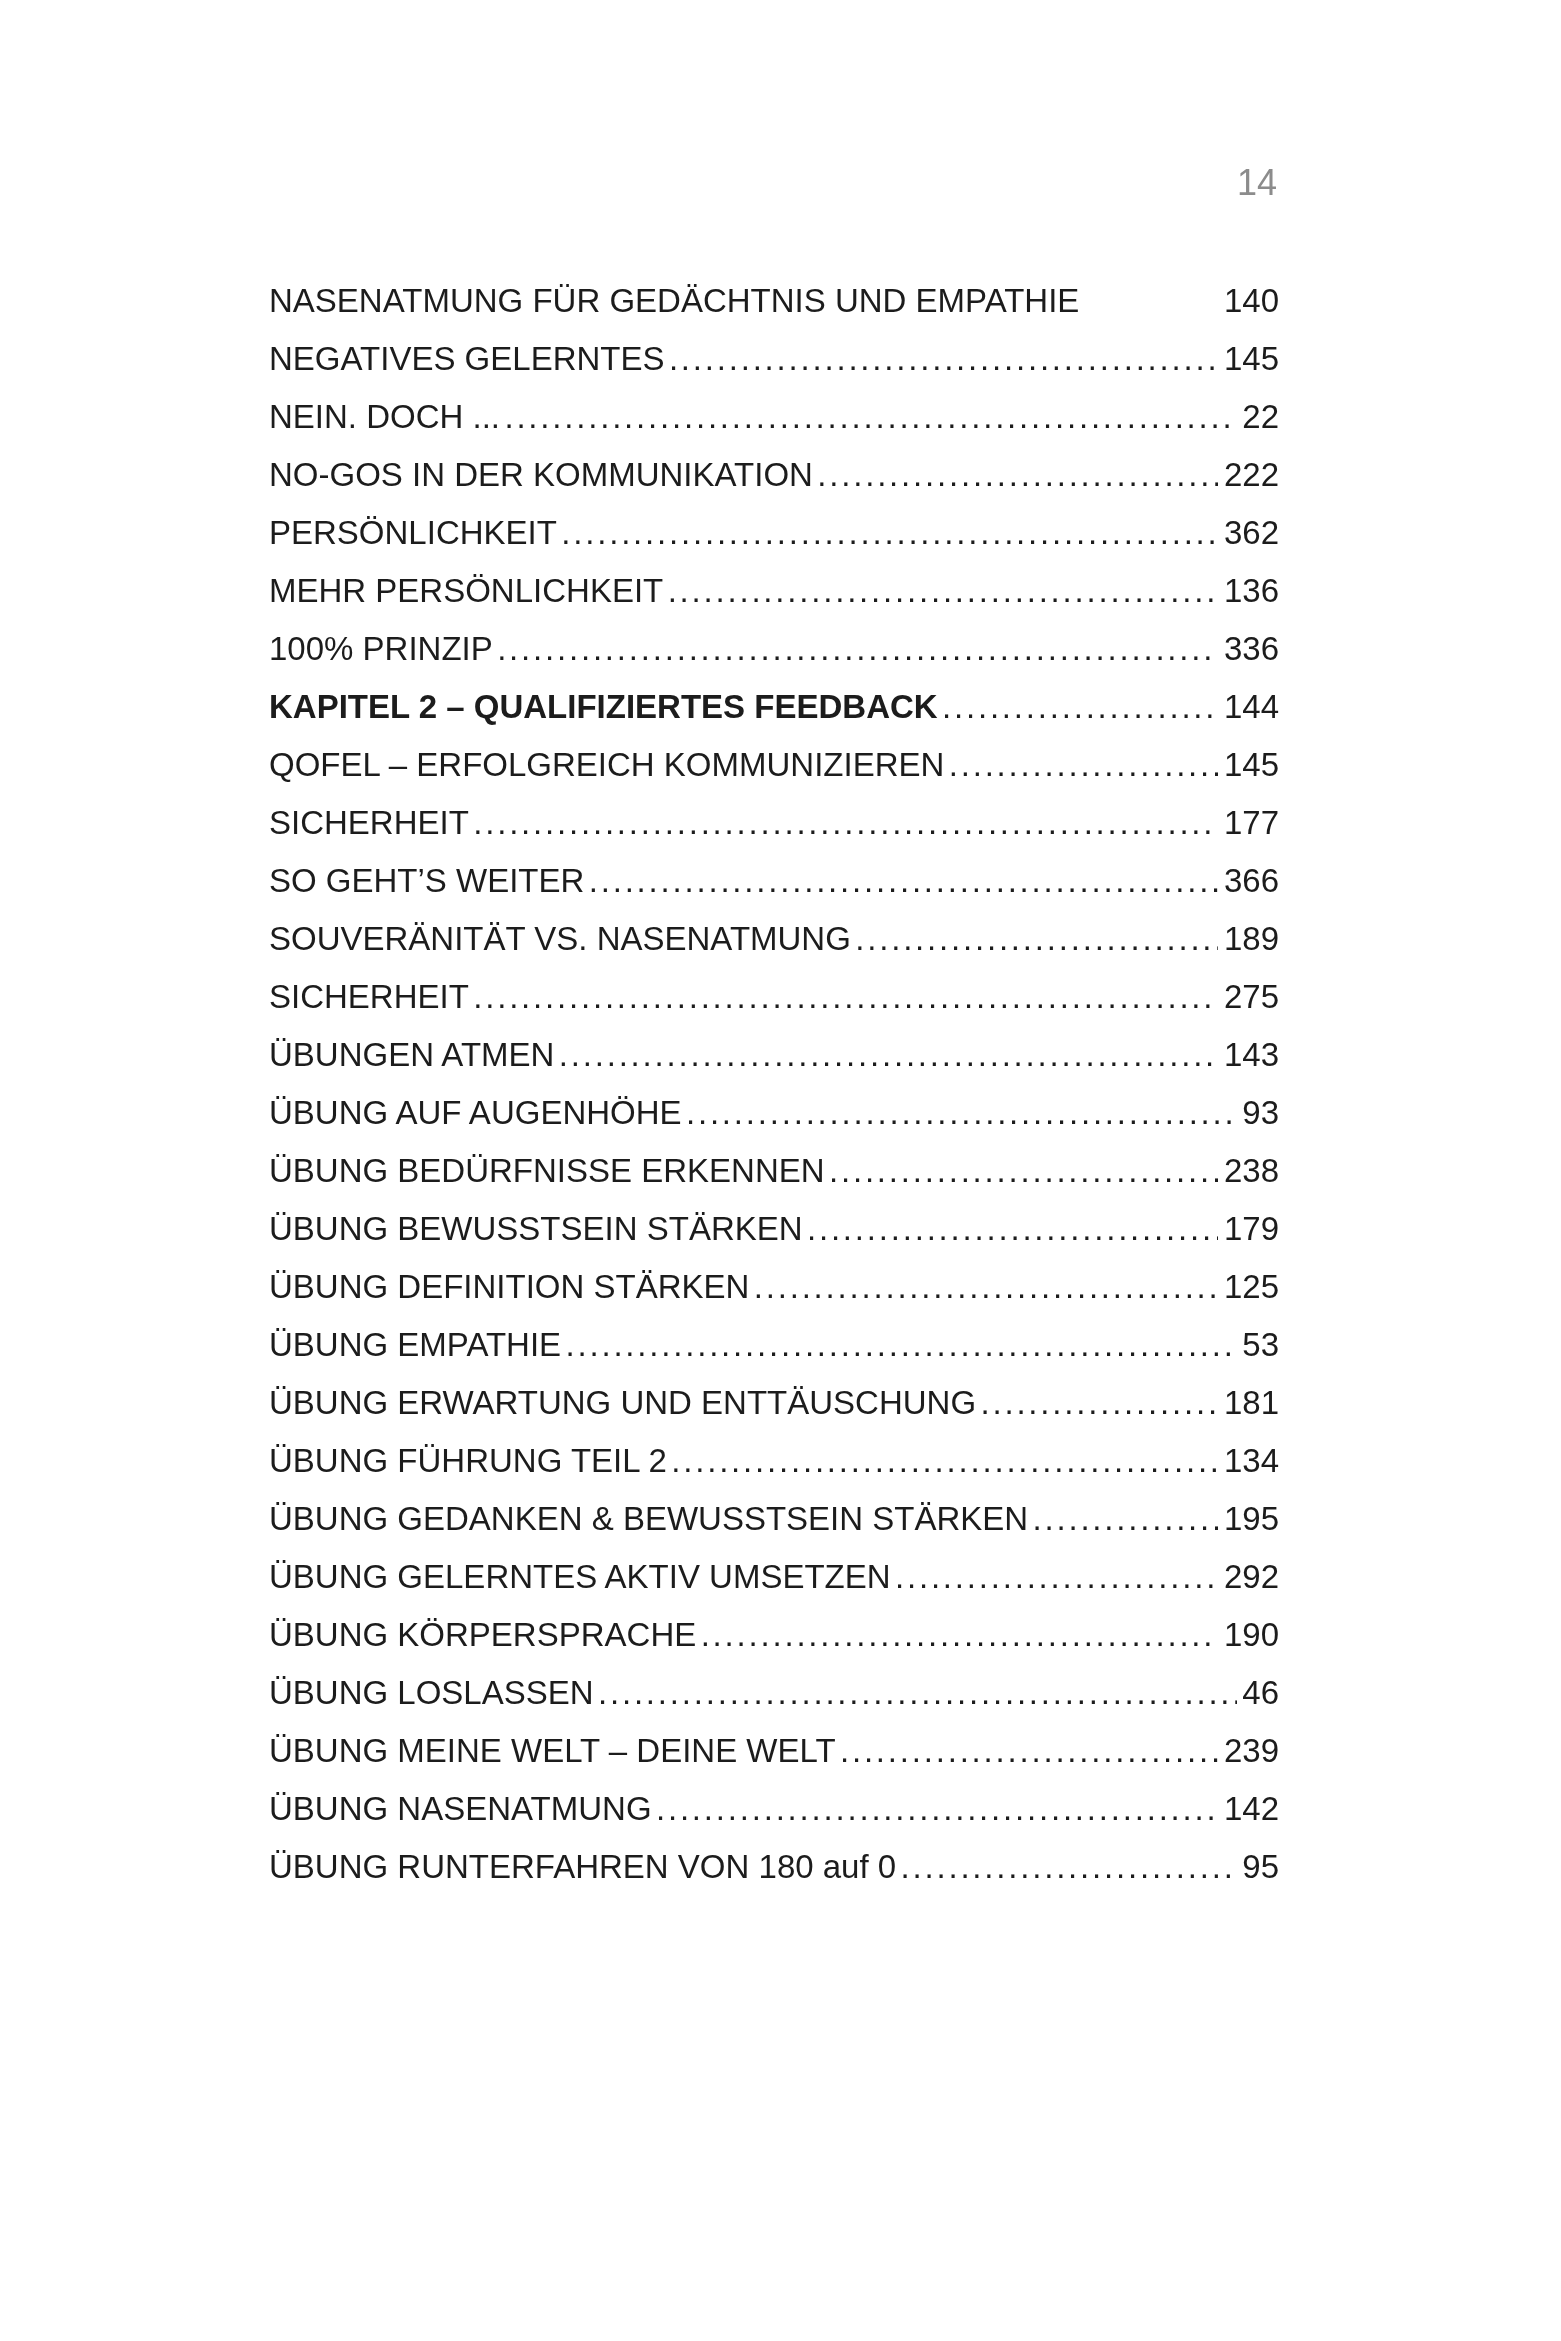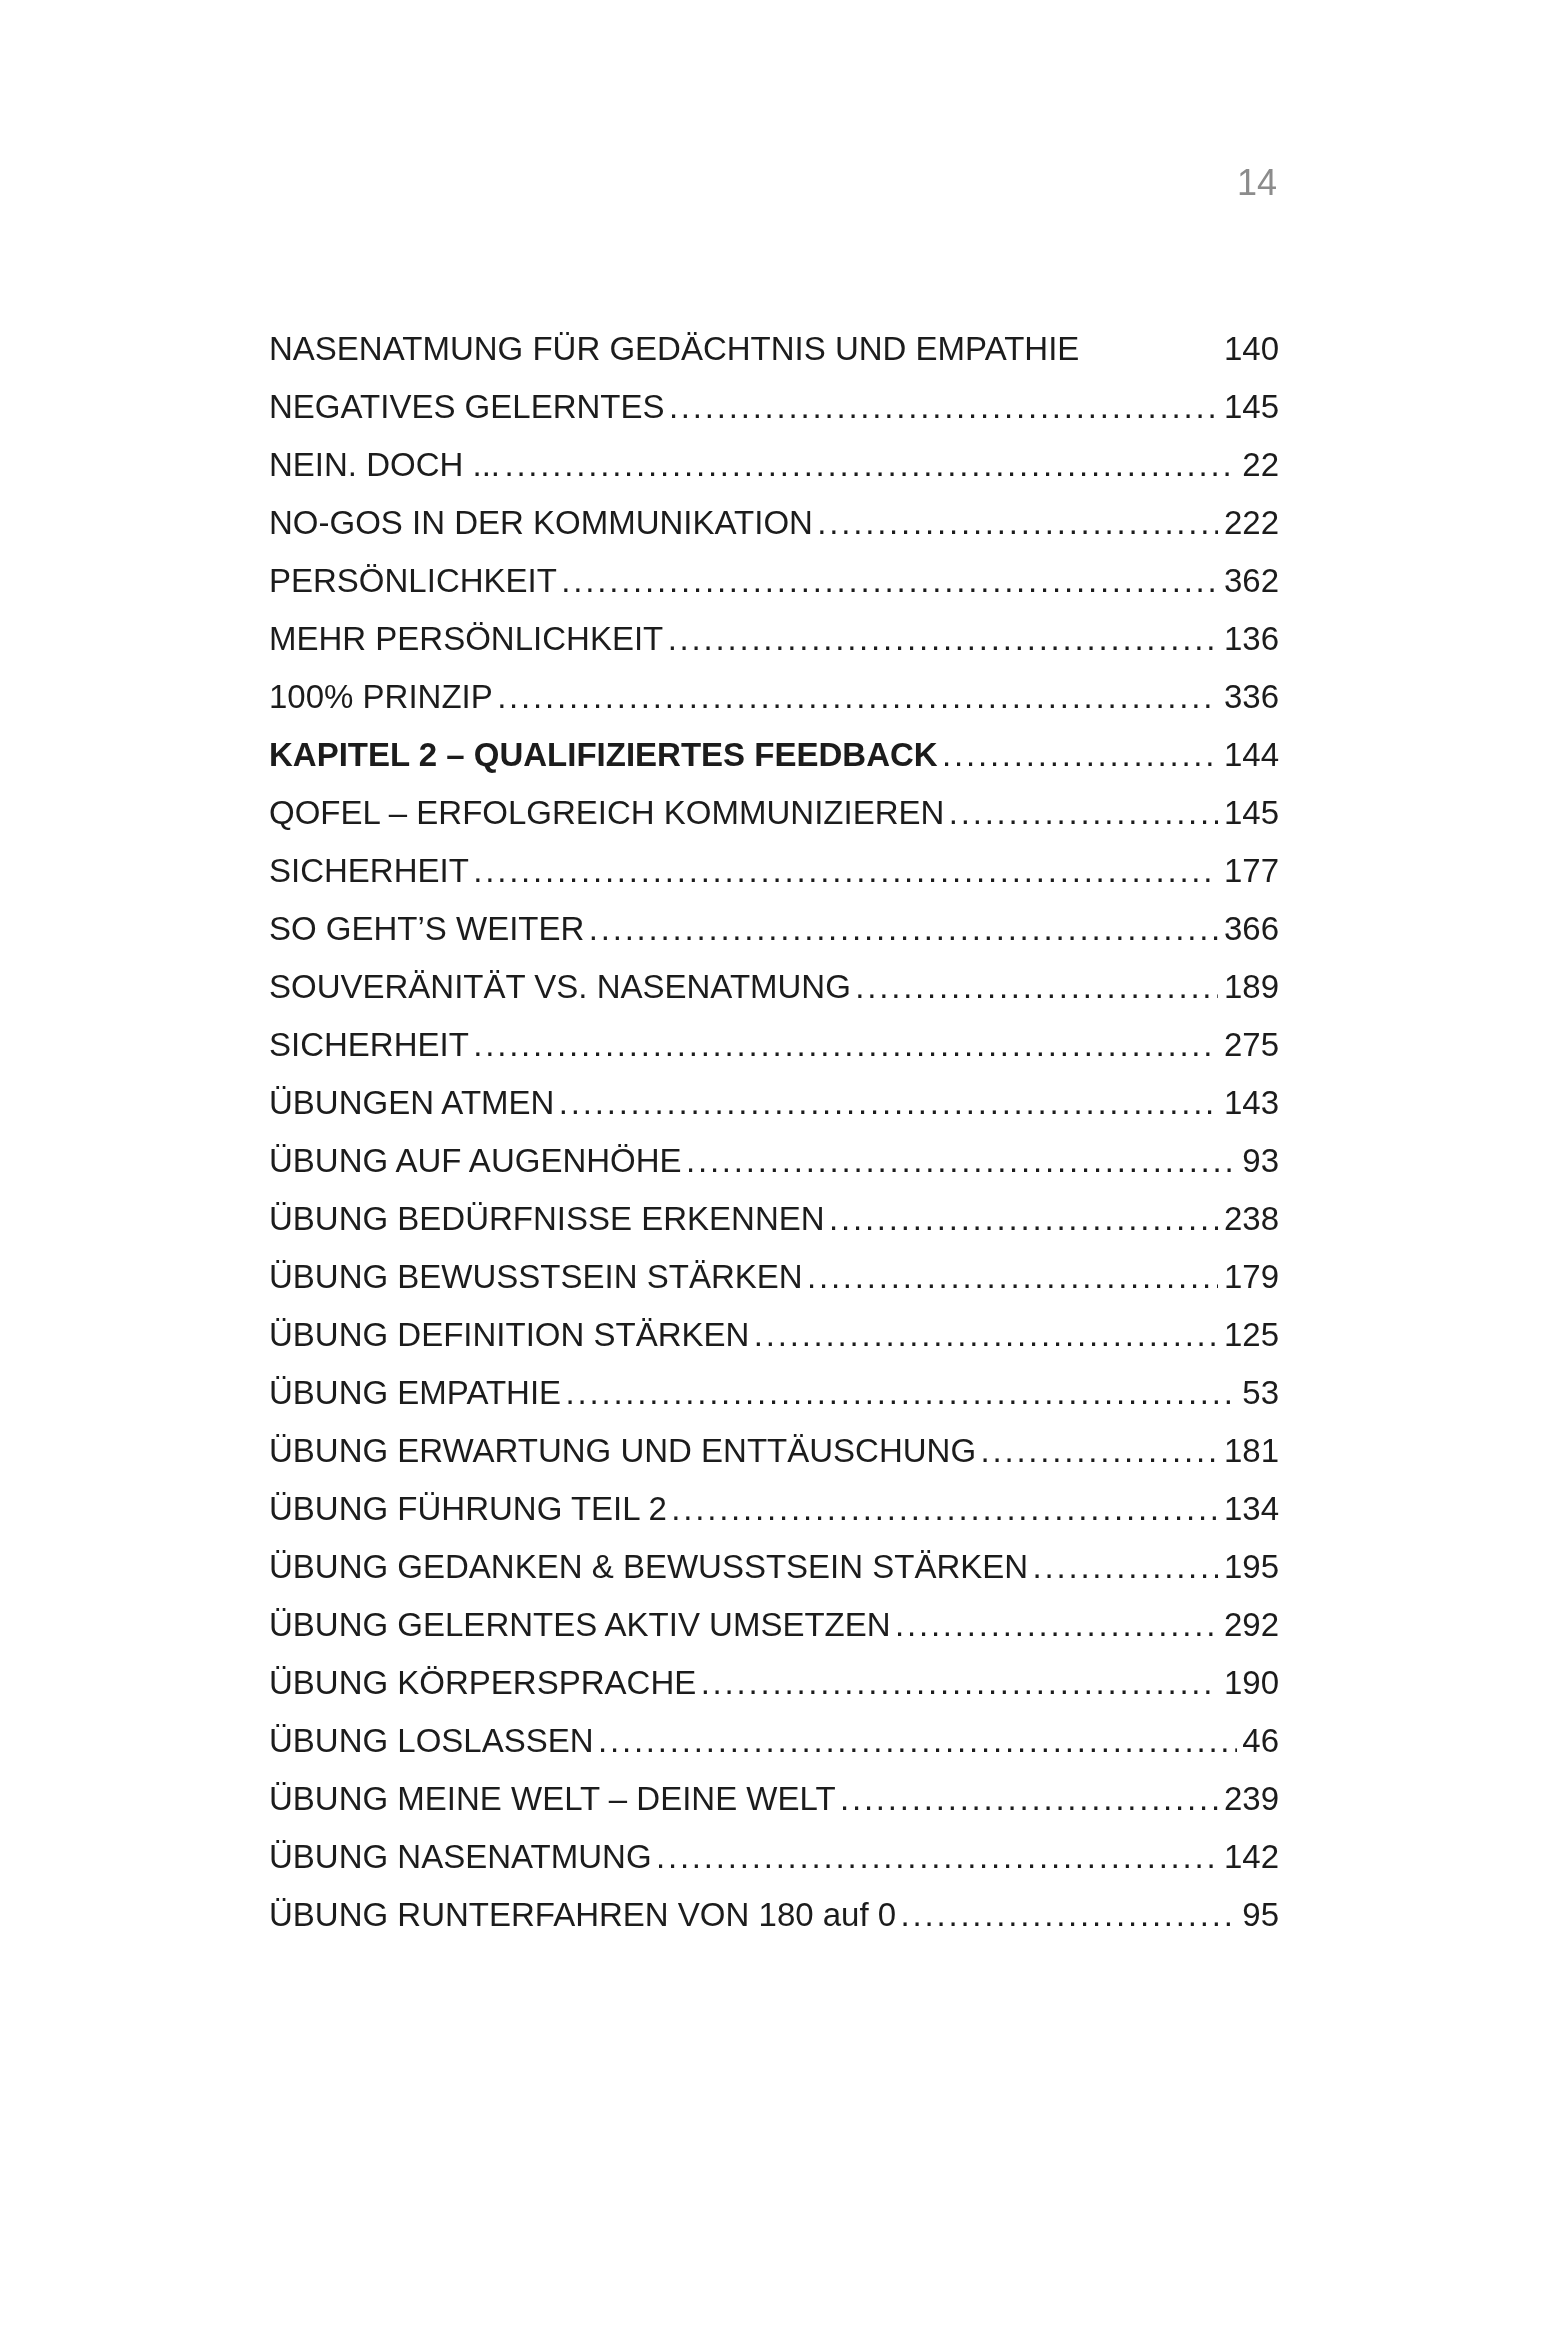--- a/index.html
+++ b/index.html
@@ -54,21 +54,20 @@
     content: "................................................................................................................................................................";
     letter-spacing: 2.8px;
     color: #1c1c1c;
   }
   .toc-row.no-leader .leader::before {
     content: "";
   }
   .pagenum {
     flex: 0 0 auto;
     text-align: left;
-    margin-top: 48px;
   }
   .footnote {
     position: absolute;
     top: 2093px;
     left: 221px;
     font-size: 41px;
     color: #111111;
   }
 </style>
 </head>

